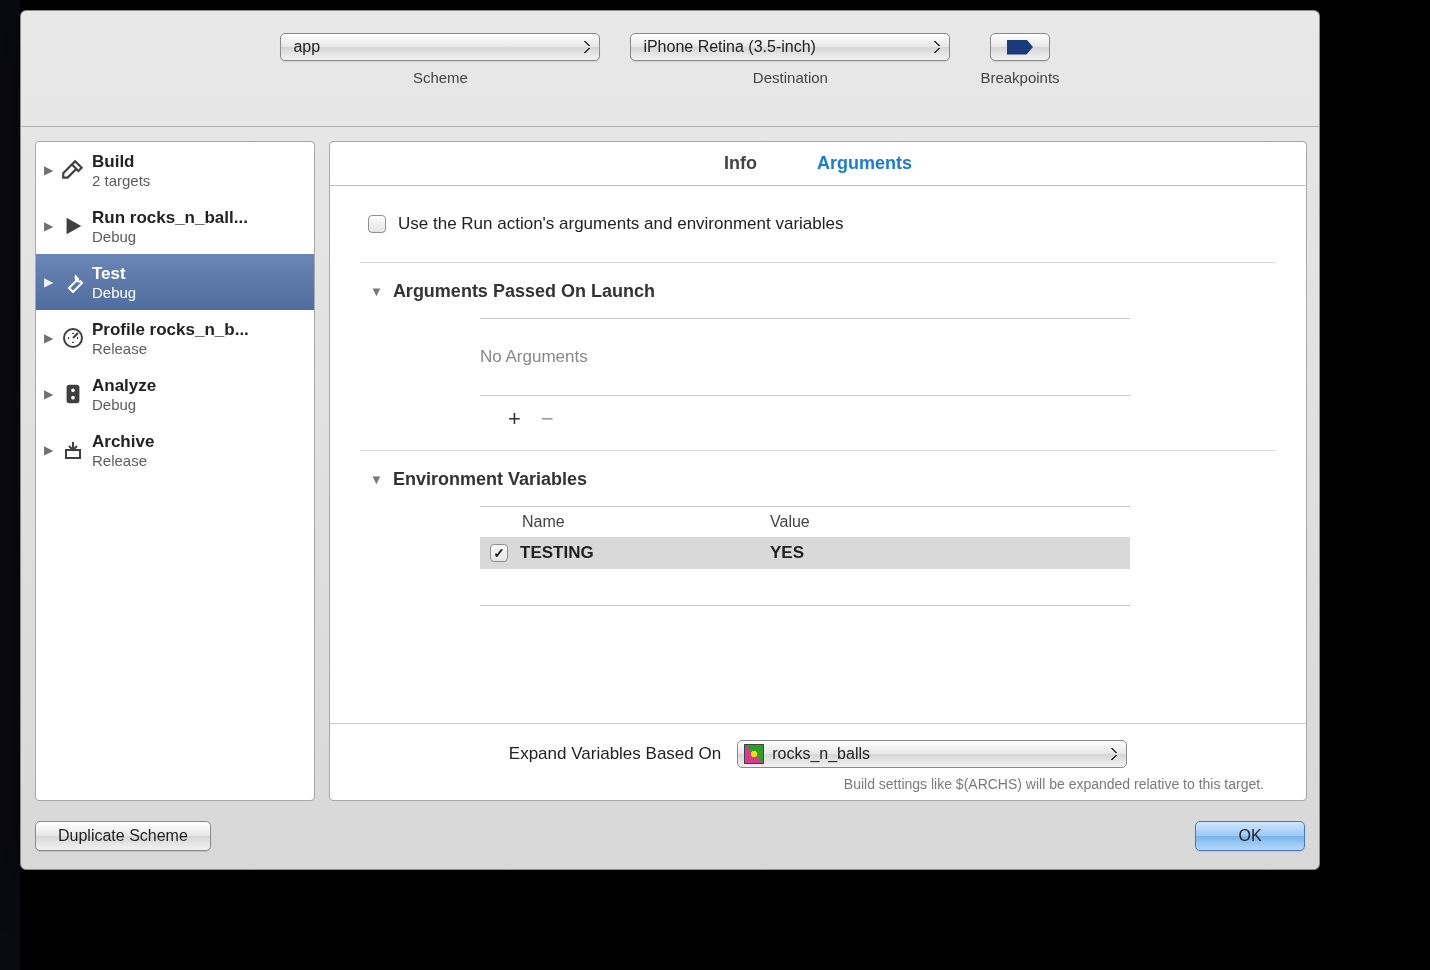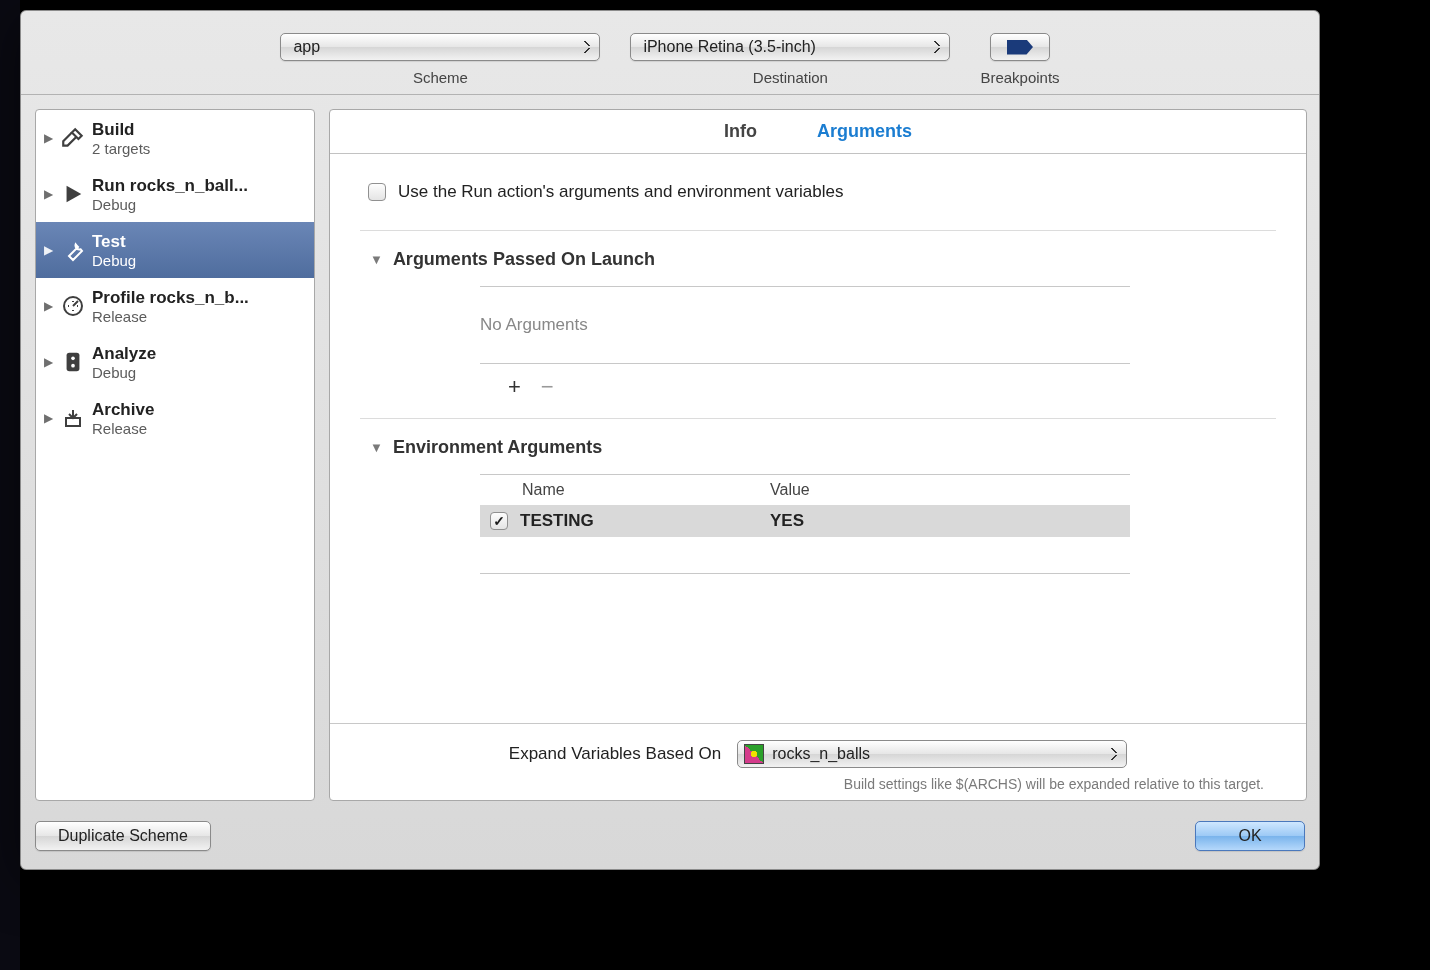--- a/index.html
+++ b/index.html
@@ -30,21 +30,21 @@
       width: 1300px;
       height: 860px;
       background: linear-gradient(#e8e8e8, #d8d8d8);
       border: 1px solid #8c8c8c;
       border-radius: 6px;
       box-shadow: 0 10px 50px rgba(0,0,0,0.5);
       display: flex;
       flex-direction: column;
     }
     .modal-header {
-      height: 84px;
+      height: 116px;
       display: flex;
       justify-content: center;
       align-items: flex-start;
       gap: 30px;
       padding-top: 22px;
       border-bottom: 1px solid #b2b2b2;
     }
     .header-group {
       display: flex;
       flex-direction: column;
@@ -486,21 +486,21 @@
           </div>
           <div class="toolbar-plusminus">
             <span>+</span>
             <span style="color:#999">−</span>
           </div>
         </div>
 
         <div class="section">
           <div class="sect-head">
             <span class="disclose-tri">▼</span>
-            <span class="sect-title">Environment Arguments</span>
+            <span class="sect-title">Environment Variables</span>
           </div>
           <div class="env-table">
             <div class="env-headrow">
               <div class="env-col-name">Name</div>
               <div class="env-col-val">Value</div>
             </div>
             <div class="env-row">
               <div class="env-chkcell">
                 <div class="mac-chk checked"></div>
               </div>

